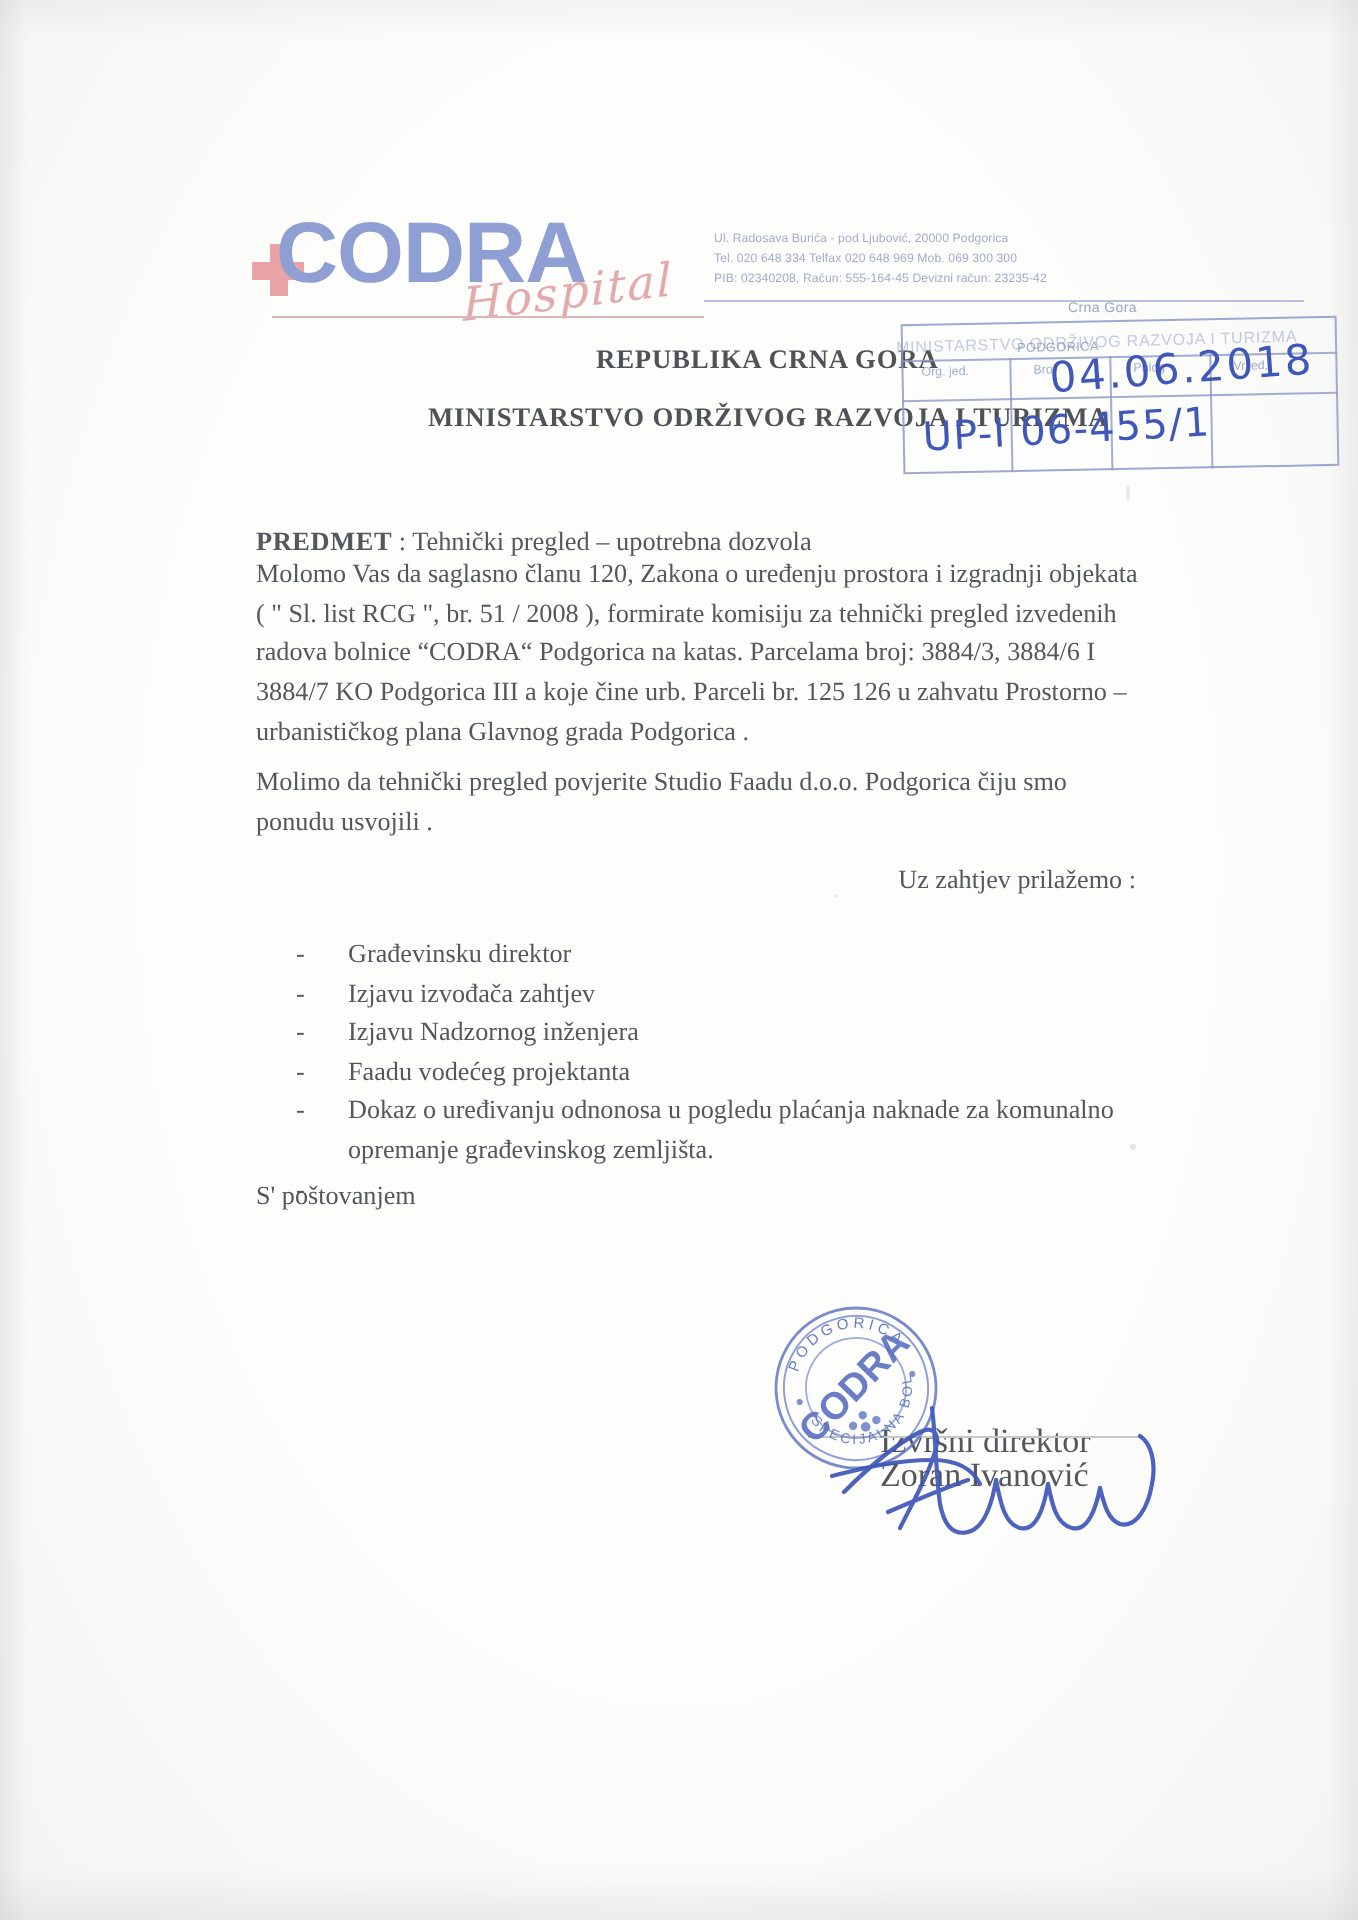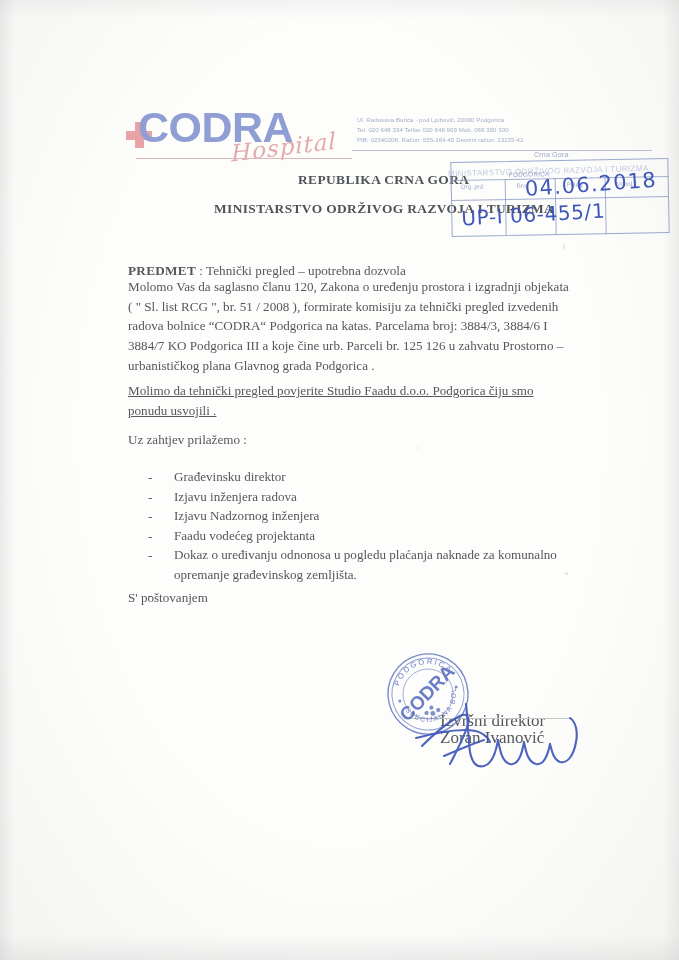--- a/index.html
+++ b/index.html
@@ -277,22 +277,22 @@
     top: 239px;
     font-size: 13.2px;
     white-space: nowrap;
     margin-top: 22px;
   }
   #subject-line .lbl {
     font-weight: bold;
     letter-spacing: 0.3px;
   }
   #para-1 { top: 277px; width: 444px; font-family: Liberation Serif, serif; }
-  #para-2 { top: 381px; width: 444px; text-decoration: underline; }
-  #attachments-intro { top: 430px; }
+  #para-2 { top: 381px; width: 444px; }
+  #attachments-intro { top: 430px; text-align: right; }
   #closing { top: 588px; }
 
   
   #attachment-list {
     position: absolute;
     left: 148px;
     top: 467px;
     width: 430px;
     font-family: "Liberation Serif", serif;
     font-size: 13.1px;
@@ -413,21 +413,21 @@
   <div class="body-text" id="para-2">Molimo da tehnički pregled povjerite  Studio Faadu  d.o.o. Podgorica  čiju smo ponudu usvojili .</div>
   <div class="body-text" id="attachments-intro">Uz zahtjev prilažemo :</div>
 
   <div id="attachment-list">
     <div class="li">
       <span class="dash">-</span>
       <span>Građevinsku direktor</span>
     </div>
     <div class="li">
       <span class="dash">-</span>
-      <span>Izjavu inženjera radova</span>
+      <span>Izjavu izvođača zahtjev</span>
     </div>
     <div class="li">
       <span class="dash">-</span>
       <span>Izjavu Nadzornog inženjera</span>
     </div>
     <div class="li">
       <span class="dash">-</span>
       <span>Faadu vodećeg projektanta</span>
     </div>
     <div class="li">

